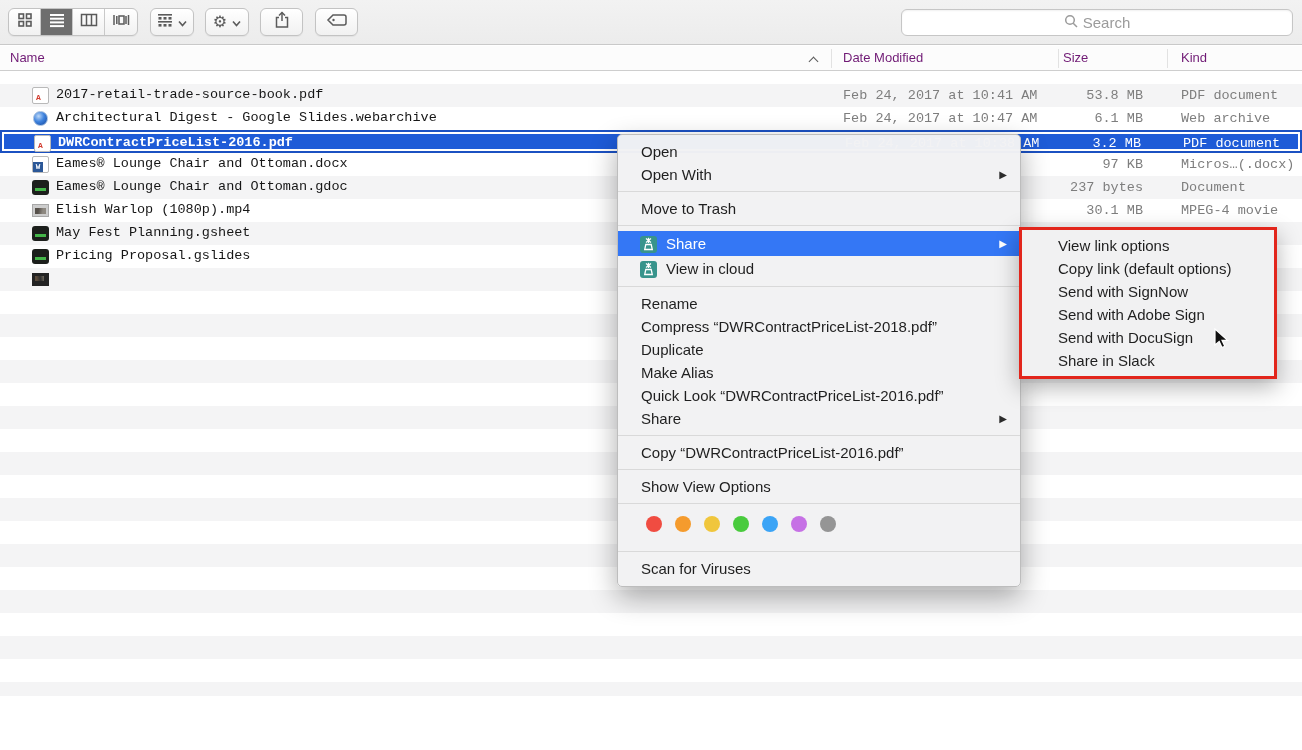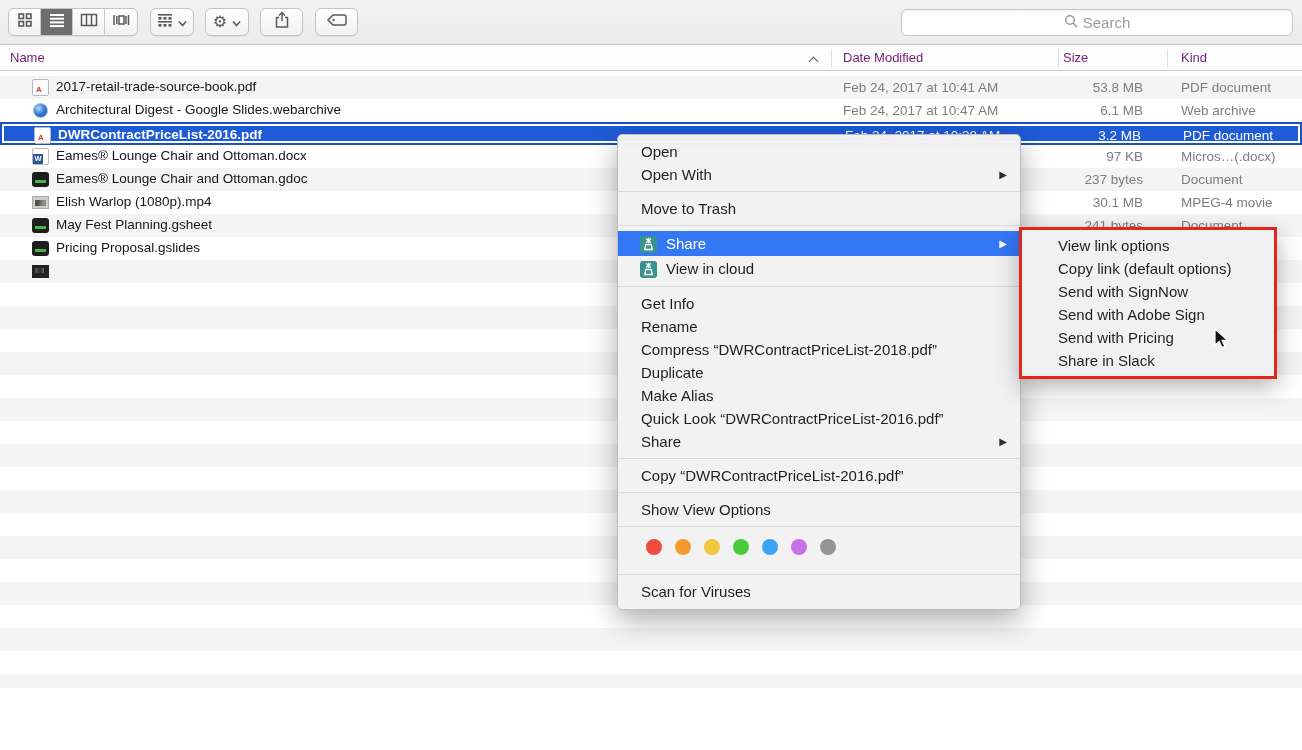--- a/index.html
+++ b/index.html
@@ -30,22 +30,22 @@
   
   .colhead { position:absolute; left:0; top:46px; width:1302px; height:25px; background:#fcfcfc;
              border-bottom:1px solid #cecece; font-size:13px; color:#701a75; }
   .colhead .h { position:absolute; top:4px; }
   .vdiv { position:absolute; top:3px; height:19px; width:1px; background:#e2e2e2; }
   .sort-caret { position:absolute; left:810px; top:10px; width:8px; height:8px; }
   .sort-caret:before { content:""; position:absolute; left:0; top:2px; width:6px; height:6px;
              border-left:1.5px solid #5a5a5a; border-top:1.5px solid #5a5a5a; transform:rotate(45deg); }
 
   
-  .list { position:absolute; left:0; top:76px; width:1302px; height:612px;
-          background:repeating-linear-gradient(#f4f4f5 0 23px, #ffffff 23px 46px); }
+  .list { position:absolute; left:0; top:84px; width:1302px; height:612px;
+          background:repeating-linear-gradient(#f4f4f5 0 23px, #ffffff 23px 46px);font-family:Liberation Mono, monospace; }
   .row { position:relative; width:1302px; height:23px; font-size:13.5px; color:#161616; }
   .row .ic { position:absolute; left:32px; top:3px; width:17px; height:17px; }
   .row .nm { position:absolute; left:56px; top:3px; white-space:nowrap; }
   .row .dt { position:absolute; left:843px; top:4px; color:#7e7e7e; white-space:nowrap; }
   .row .sz { position:absolute; right:159px; top:4px; color:#7e7e7e; }
   .row .kd { position:absolute; left:1181px; top:4px; color:#7e7e7e; white-space:nowrap; }
   .row.selected { background:#1e5bd7; border:2px solid #1b51c2; box-shadow:inset 0 0 0 2px #fff; }
   .row.selected .nm, .row.selected .dt, .row.selected .sz, .row.selected .kd { color:#fff; font-weight:bold; }
   .row.selected .dt, .row.selected .sz, .row.selected .kd { font-weight:normal; color:#fff; }
 
@@ -331,21 +331,20 @@
             <line x1="6" y1="2.5" x2="11" y2="6.5"></line>
               <line x1="11" y1="2.5" x2="6" y2="6.5"></line>
               <line x1="8.5" y1="1.8" x2="8.5" y2="7"></line>
             <path d="M5.8,8.5 H11.2 L12.3,13.5 H4.7 Z"></path>
             </g>
           </svg>
       </span>
       <span>View in cloud</span>
     </div>
     <div class="msep"></div>
-    <div class="mi">Get Info</div>
     <div class="mi">Rename</div>
     <div class="mi">Compress “DWRContractPriceList-2018.pdf”</div>
     <div class="mi">Duplicate</div>
     <div class="mi">Make Alias</div>
     <div class="mi">Quick Look “DWRContractPriceList-2016.pdf”</div>
     <div class="mi has-sub">Share</div>
     <div class="msep"></div>
     <div class="mi">Copy “DWRContractPriceList-2016.pdf”</div>
     <div class="msep"></div>
     <div class="mi">Show View Options</div>
@@ -361,21 +360,21 @@
     </div>
     <div class="msep"></div>
     <div class="mi">Scan for Viruses</div>
   </div>
 
   <div class="smenu">
     <div class="si">View link options</div>
     <div class="si">Copy link (default options)</div>
     <div class="si">Send with SignNow</div>
     <div class="si">Send with Adobe Sign</div>
-    <div class="si">Send with Pricing</div>
+    <div class="si">Send with DocuSign</div>
     <div class="si">Share in Slack</div>
   </div>
 
   <div class="cursor">
     <svg width="20" height="22">
         <path d="M1,1 L1,17 L5.2,13.4 L8,19.5 L10.8,18.3 L8,12.3 L13.6,12.3 Z" fill="#111" stroke="#fff" stroke-width="1.2"></path>
       </svg>
   </div>
 
 </div>

